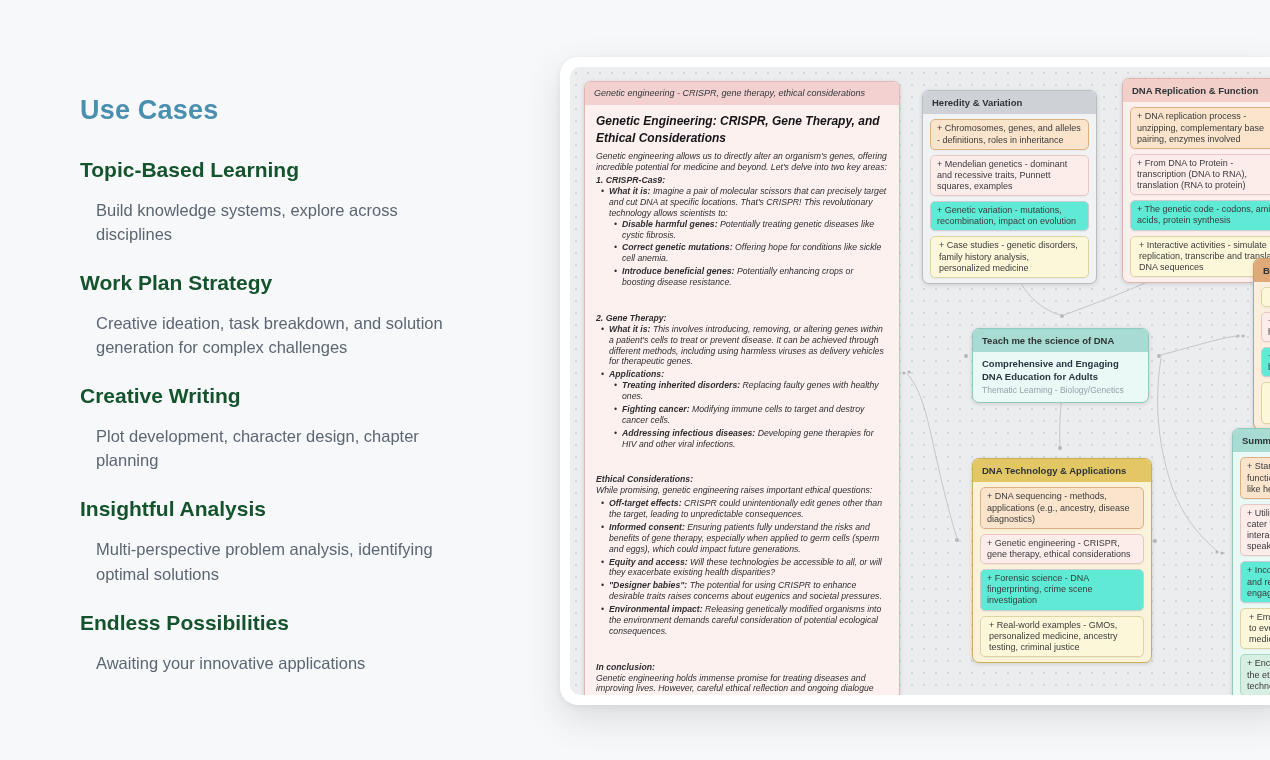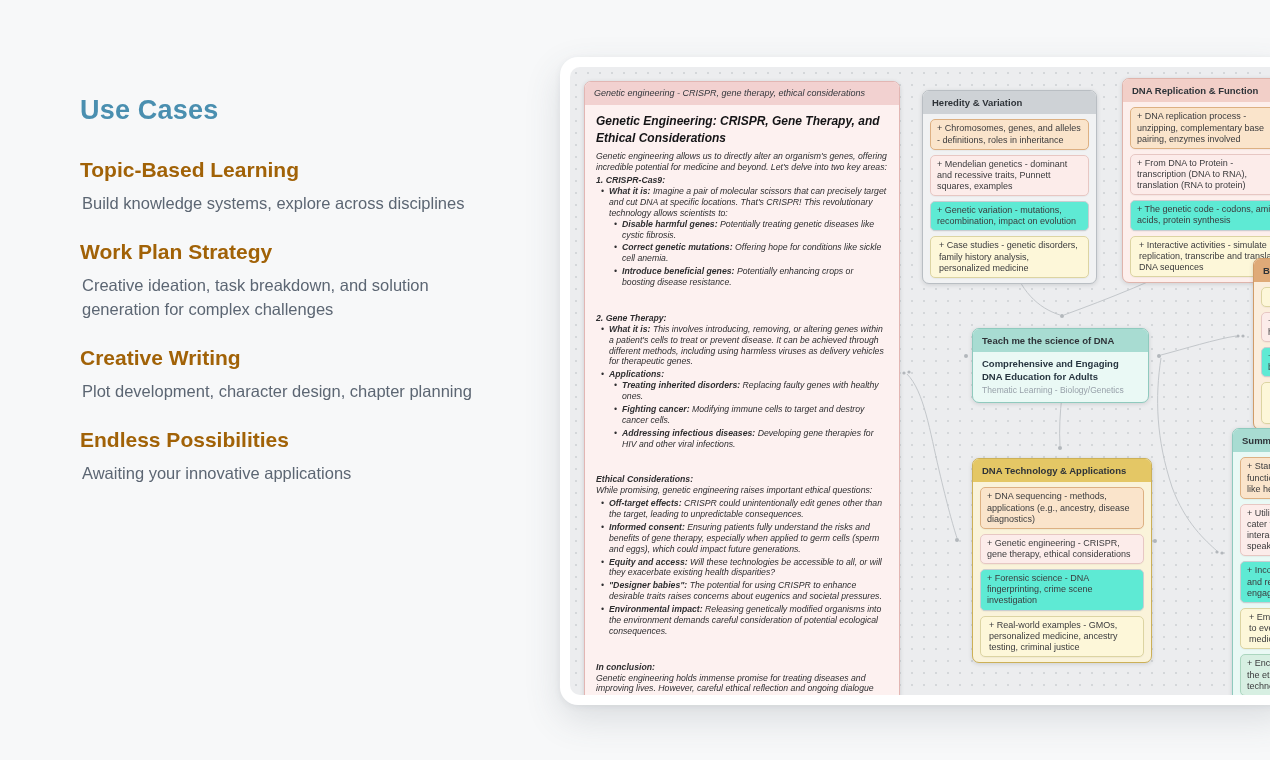--- a/index.html
+++ b/index.html
@@ -6,22 +6,22 @@
   body{
     width:1270px;height:760px;overflow:hidden;position:relative;
     background:#f7f8f9;
     font-family:"Liberation Sans",sans-serif;
     -webkit-font-smoothing:antialiased;
   }
   
   .left-panel{position:absolute;left:80px;top:95px;width:410px;}
   .uc-title{font-size:27px;font-weight:700;color:#4a8fb0;margin:0 0 32px 0;letter-spacing:.2px;}
   .uc-section{margin-bottom:25px;}
-  .uc-heading{font-size:21px;font-weight:700;color:#a16207;margin:0 0 9px 0;}
-  .uc-desc{font-size:16.5px;color:#5c6673;line-height:1.46;margin:2px;}
+  .uc-heading{font-size:21px;font-weight:700;color:#14532d;margin:0 0 9px 0;}
+  .uc-desc{font-size:16.5px;color:#5c6673;line-height:1.46;margin:16px;}
   
   .canvas-frame{
     position:absolute;left:560px;top:57px;width:730px;height:648px;
     background:#ffffff;border-radius:18px;padding:10px;box-sizing:border-box;
     box-shadow:0 14px 36px rgba(70,80,95,.16), 0 2px 6px rgba(70,80,95,.08);
   }
   .mindmap-canvas{
     position:relative;width:710px;height:628px;border-radius:10px;overflow:hidden;
     background-color:#ecedef;
     background-image:radial-gradient(circle,#d4d7da 1px,transparent 1.3px);
@@ -79,20 +79,24 @@
     <h3 class="uc-heading">Topic-Based Learning</h3>
     <p class="uc-desc">Build knowledge systems, explore across disciplines</p>
   </div>
   <div class="uc-section">
     <h3 class="uc-heading">Work Plan Strategy</h3>
     <p class="uc-desc">Creative ideation, task breakdown, and solution generation for complex challenges</p>
   </div>
   <div class="uc-section">
     <h3 class="uc-heading">Creative Writing</h3>
     <p class="uc-desc">Plot development, character design, chapter planning</p>
+  </div>
+  <div class="uc-section">
+    <h3 class="uc-heading">Insightful Analysis</h3>
+    <p class="uc-desc">Multi-perspective problem analysis, identifying optimal solutions</p>
   </div>
   <div class="uc-section">
     <h3 class="uc-heading">Endless Possibilities</h3>
     <p class="uc-desc">Awaiting your innovative applications</p>
   </div>
 </div>
 
 <div class="canvas-frame">
   <div class="mindmap-canvas">
 

